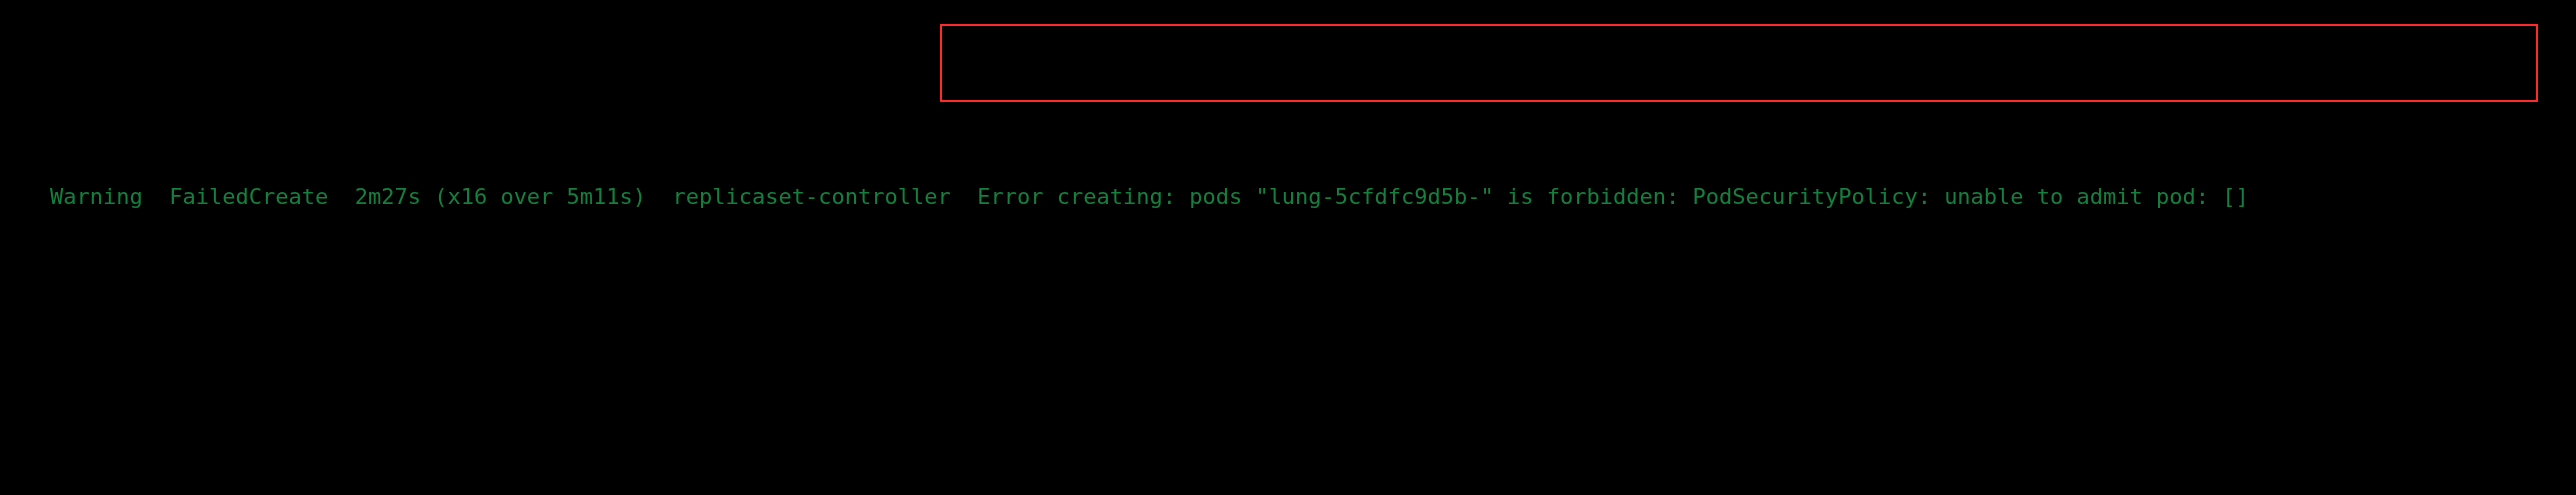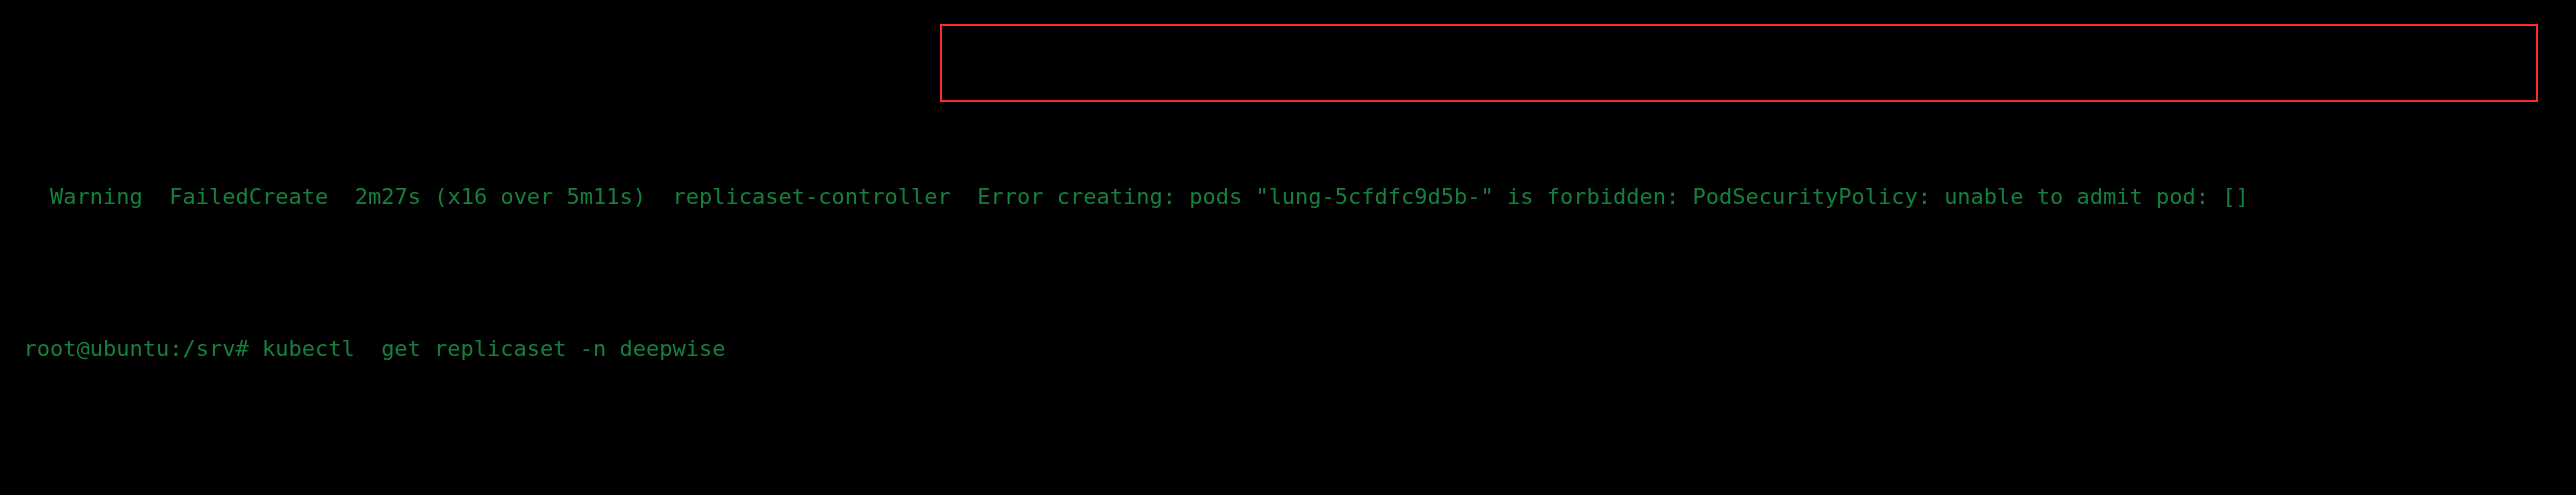--- a/index.html
+++ b/index.html
@@ -40,20 +40,19 @@
 </head>
 <body>
 
 <div class="terminal">
 
   <div class="err-box"></div>
 
   <div class="line">  <span>Warning</span>  <span>FailedCreate</span>  <span>2m27s</span> <span>(x16 over 5m11s)</span>  <span>replicaset-controller</span>  <span>Error creating: pods "lung-5cfdfc9d5b-" is forbidden: PodSecurityPolicy: unable to admit pod: []</span></div>
 
 
-  <div class="line"><span>root@ubuntu:/srv#</span> <span>kubectl  get replicaset -n deepwise</span></div>
 
   
 
   
 
 </div>
 
 
 </body></html>

